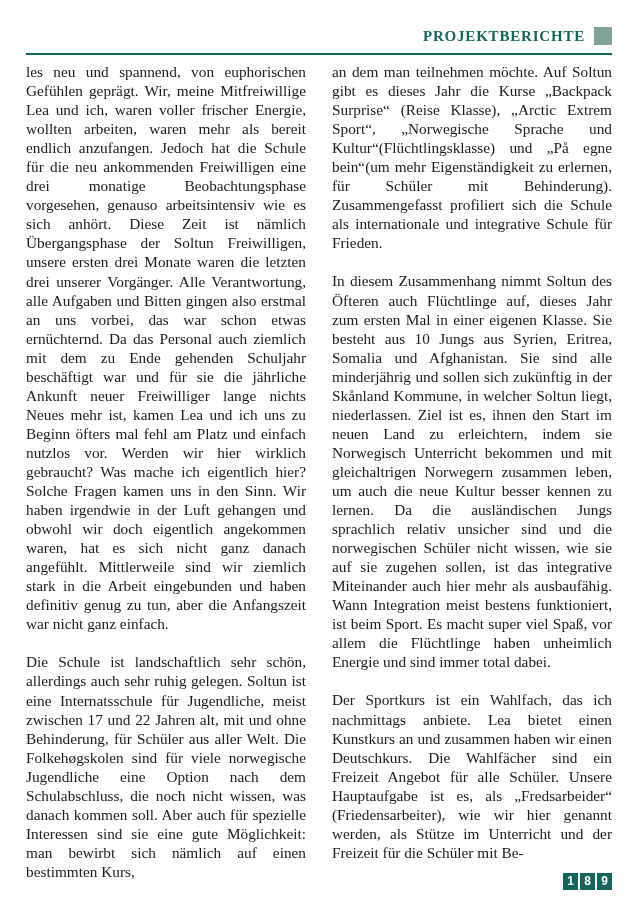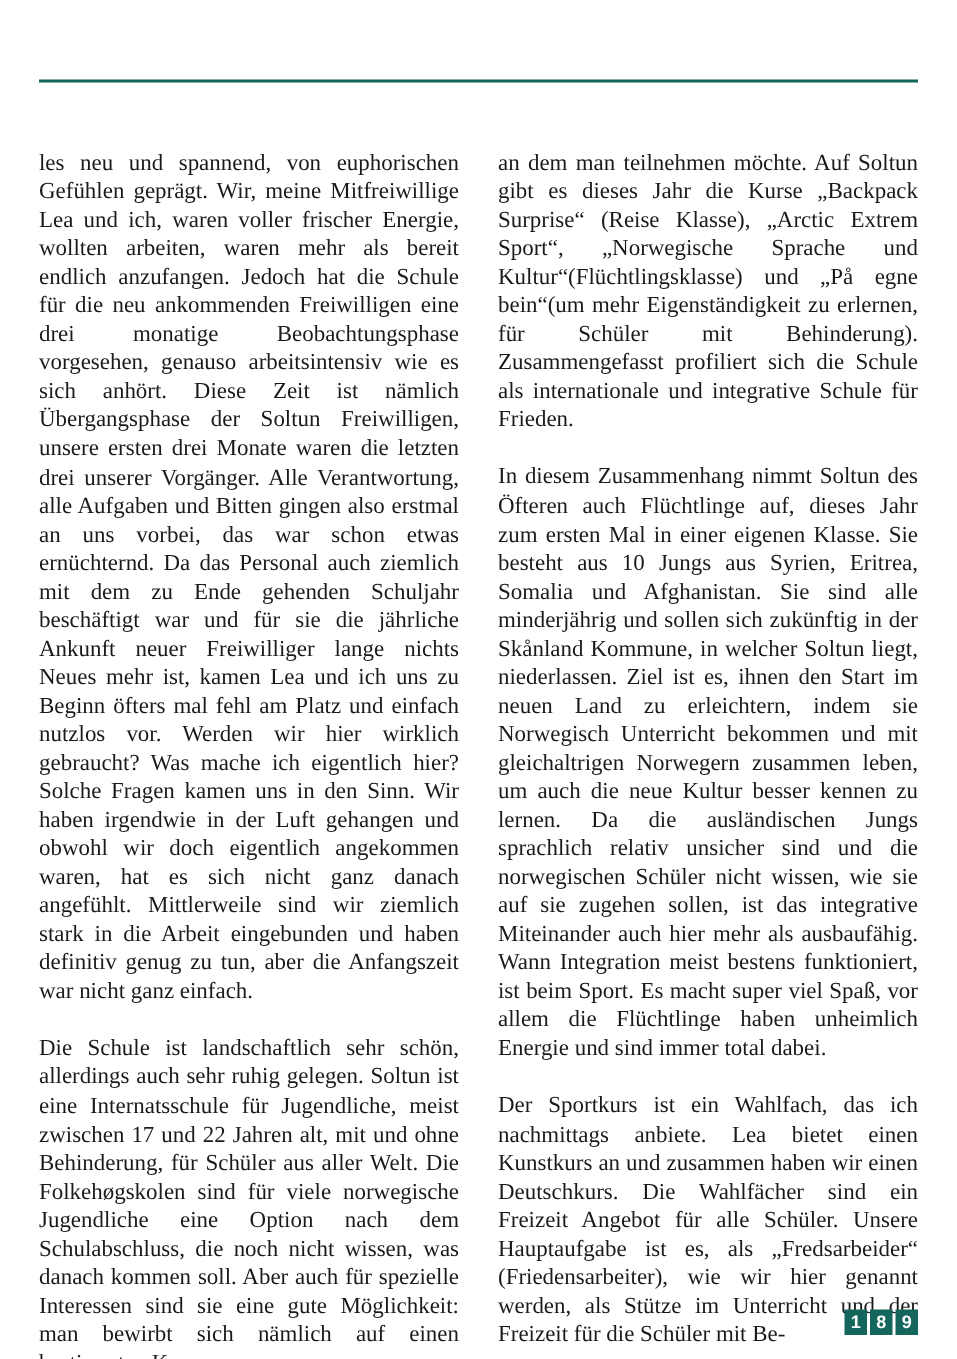--- a/index.html
+++ b/index.html
@@ -66,21 +66,20 @@
     left: 26px;
     top: 62px;
     width: 586px;
     height: 800px;
     display: flex;
     gap: 26px;
   }
   .col {
     width: 280px;
     flex: 0 0 280px;
-    margin-top: 37px;
   }
   .col p {
     margin: 0;
     text-align: justify;
     text-justify: inter-word;
     font-size: 15.3px;
     line-height: 19.05px;
     hyphens: manual;
     -webkit-hyphens: manual;
   }
@@ -110,20 +109,24 @@
     line-height: 17px;
     text-align: center;
   }
 </style>
 </head>
 <body>
 
 <div class="page">
 
   <div class="header">
+    <div class="header-inner">
+      <span class="header-title">PROJEKTBERICHTE</span>
+      <span class="header-square"></span>
+    </div>
     <div class="header-rule"></div>
   </div>
 
   <div class="columns">
 
     <div class="col">
       <p>les neu und spannend, von euphorischen Gefühlen geprägt. Wir, meine Mitfreiwillige Lea und ich, waren voller frischer Energie, wollten arbeiten, waren mehr als bereit endlich anzufangen. Jedoch hat die Schule für die neu ankommenden Freiwilligen eine drei monatige Beobachtungsphase vorgesehen, genauso arbeitsintensiv wie es sich anhört. Diese Zeit ist nämlich Übergangsphase der Soltun Freiwilligen, unsere ersten drei Monate waren die letzten drei unserer Vorgänger. Alle Verantwortung, alle Aufgaben und Bitten gingen also erstmal an uns vorbei, das war schon etwas ernüchternd. Da das Personal auch ziemlich mit dem zu Ende gehenden Schuljahr beschäftigt war und für sie die jährliche Ankunft neuer Freiwilliger lange nichts Neues mehr ist, kamen Lea und ich uns zu Beginn öfters mal fehl am Platz und einfach nutzlos vor. Werden wir hier wirklich gebraucht? Was mache ich eigentlich hier? Solche Fragen kamen uns in den Sinn. Wir haben irgendwie in der Luft gehangen und obwohl wir doch eigentlich angekommen waren, hat es sich nicht ganz danach angefühlt. Mittlerweile sind wir ziemlich stark in die Arbeit eingebunden und haben definitiv genug zu tun, aber die Anfangszeit war nicht ganz einfach.</p>
       <p>Die Schule ist landschaftlich sehr schön, allerdings auch sehr ruhig gelegen. Soltun ist eine Internatsschule für Jugendliche, meist zwischen 17 und 22 Jahren alt, mit und ohne Behinderung, für Schüler aus aller Welt. Die Folkehøgskolen sind für viele norwegische Jugendliche eine Option nach dem Schulabschluss, die noch nicht wissen, was danach kommen soll. Aber auch für spezielle Interessen sind sie eine gute Möglichkeit: man bewirbt sich nämlich auf einen bestimmten Kurs,</p>
     </div>
 

